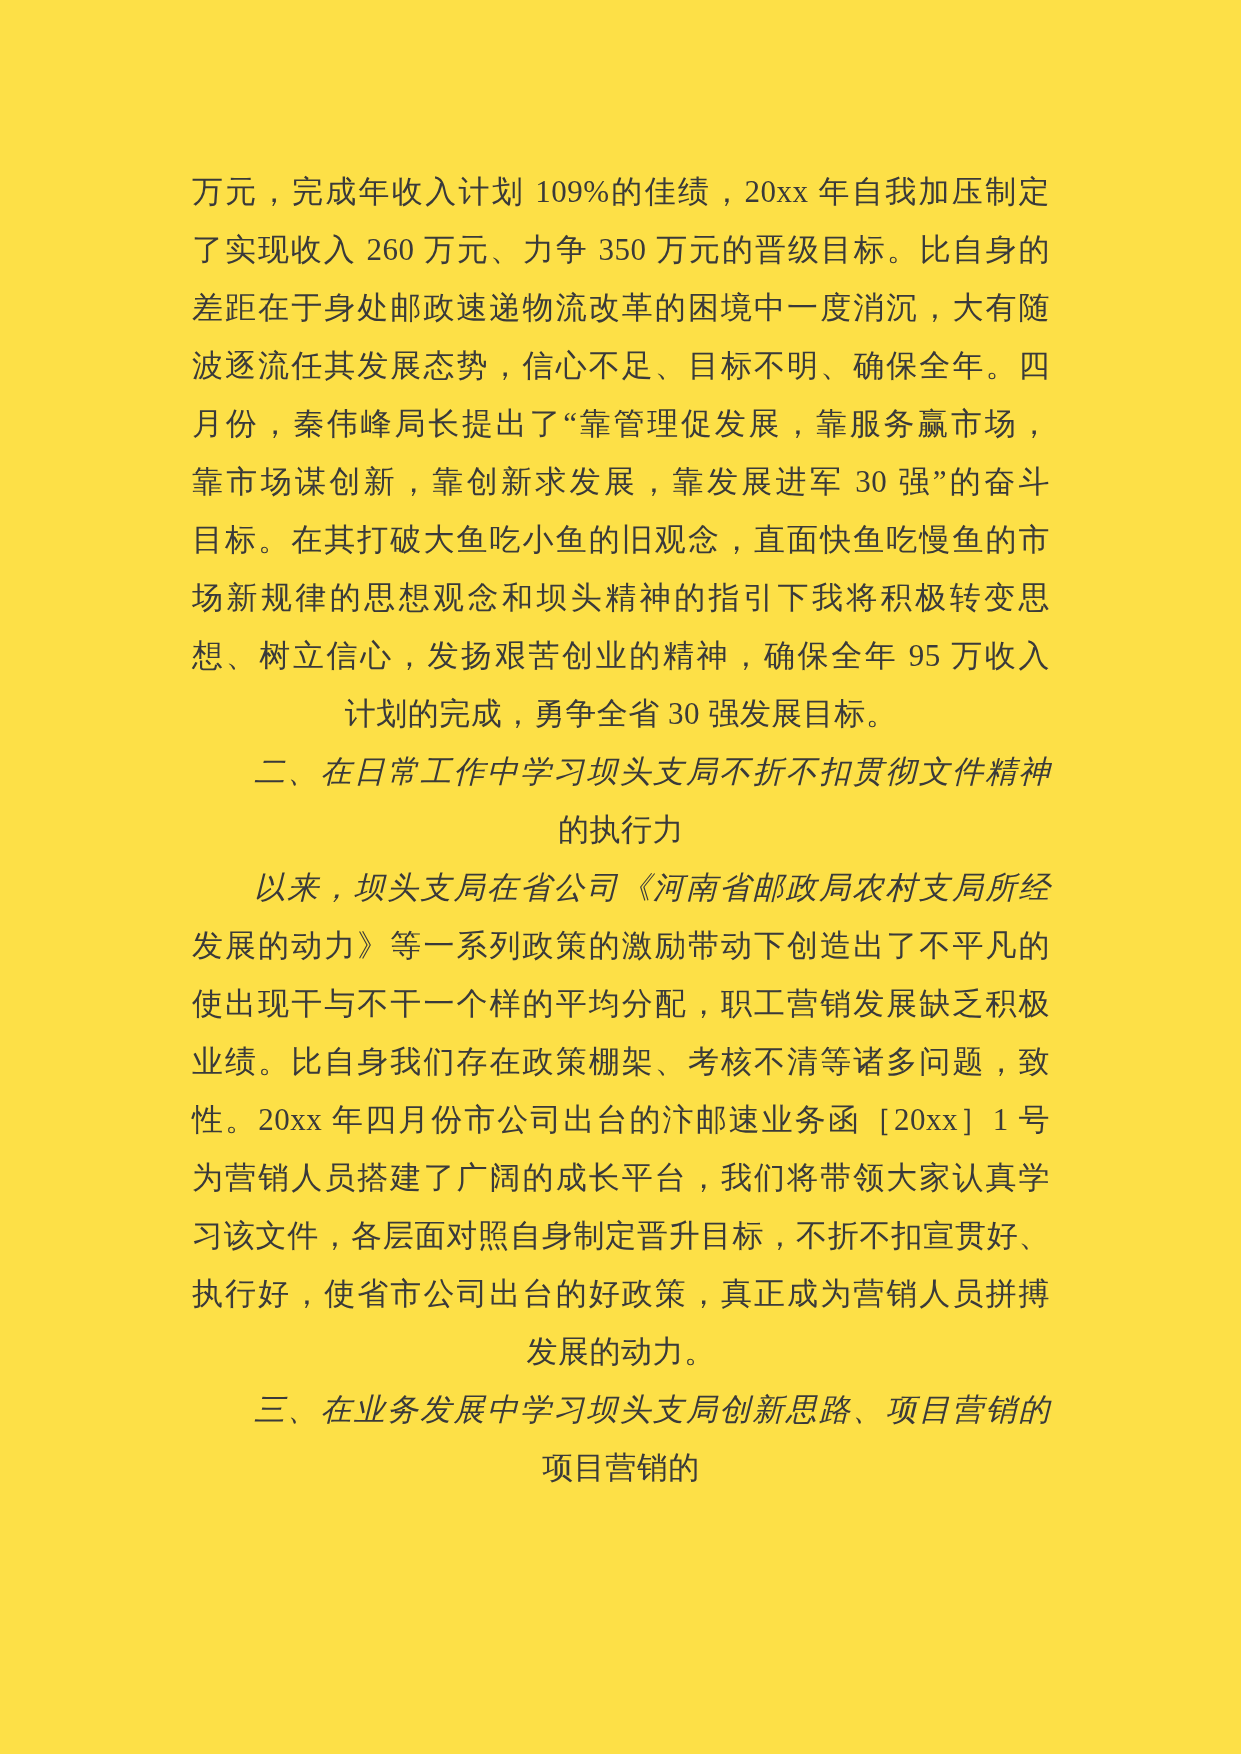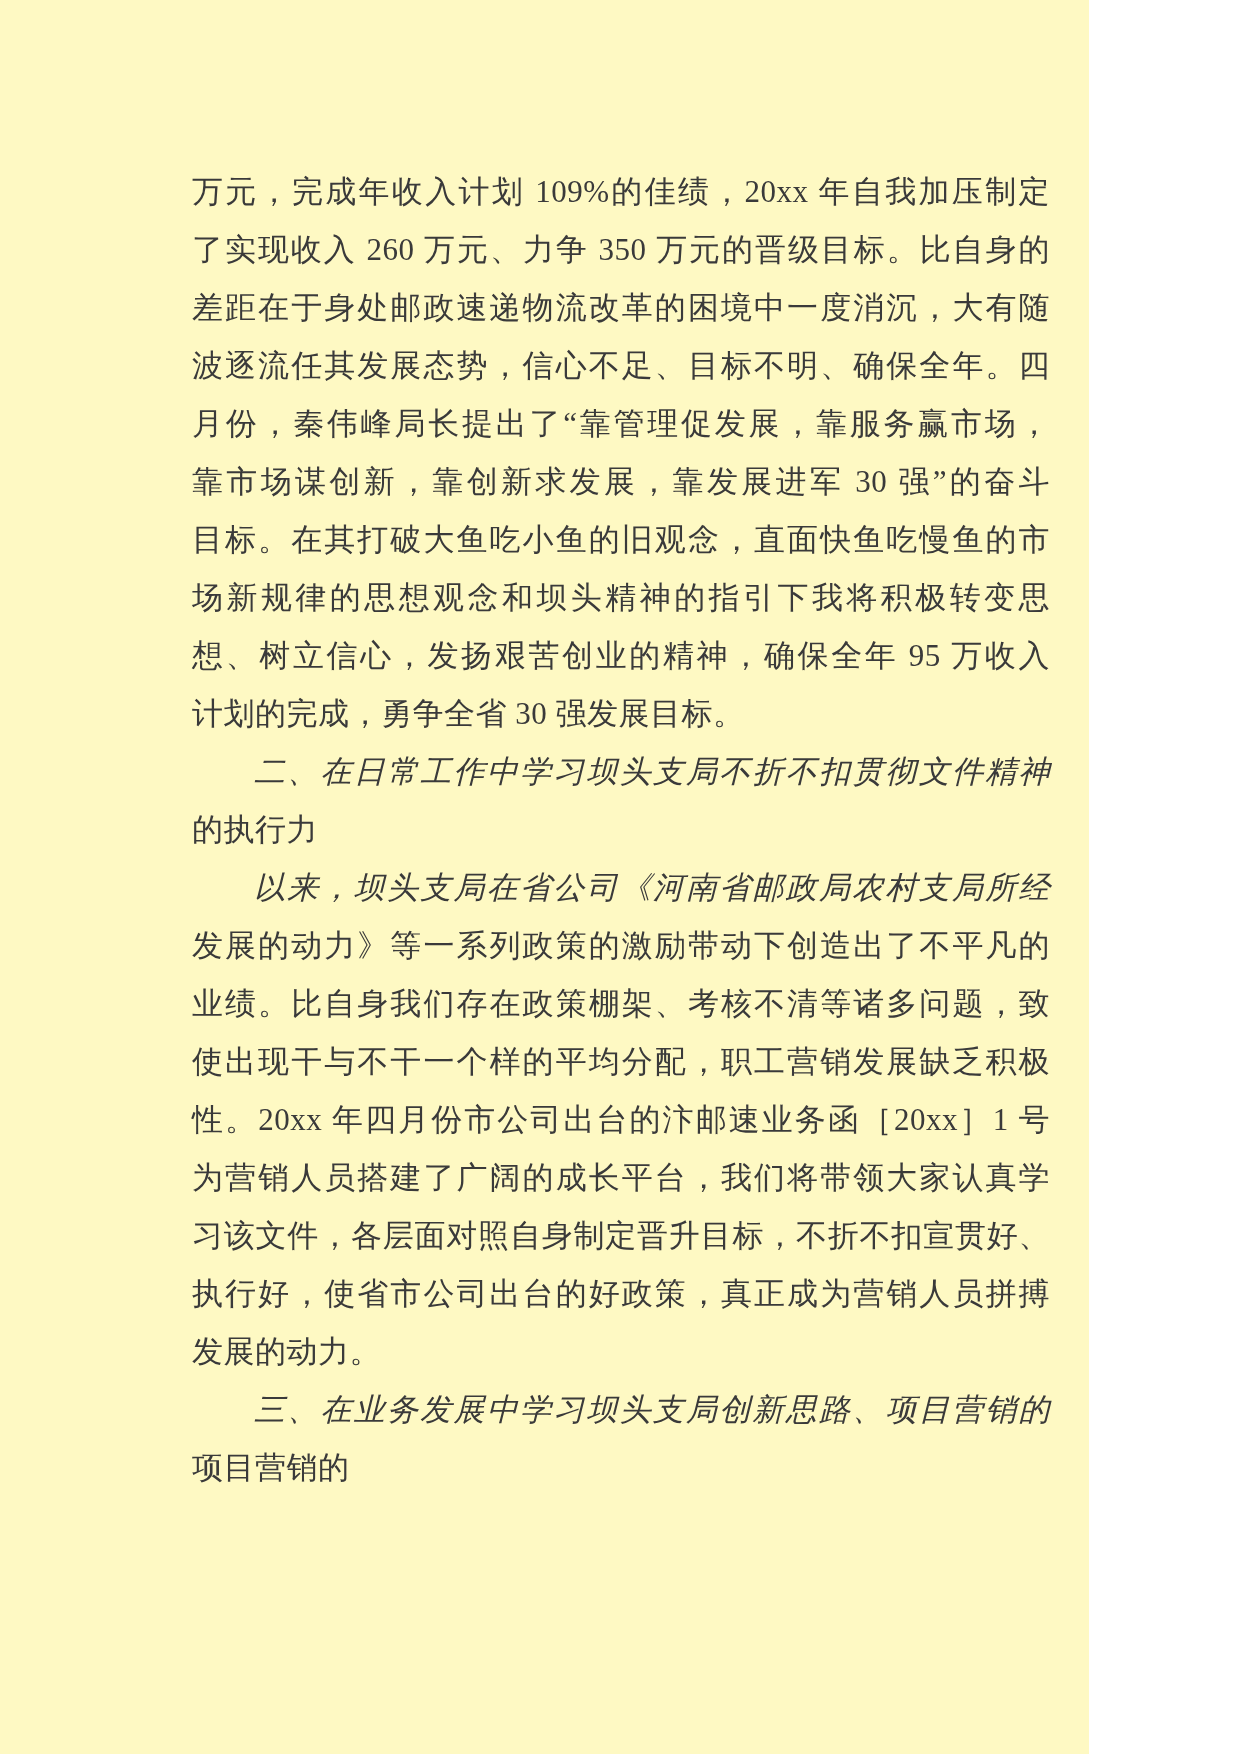--- a/index.html
+++ b/index.html
@@ -10,38 +10,38 @@
     width: 1241px;
     height: 1754px;
     background: #ffffff;
     position: relative;
     font-family: "Liberation Serif", "DejaVu Serif", serif;
   }
   .doc-page {
     position: absolute;
     left: 0;
     top: 0;
-    width: 1089px;
+    width: 1241px;
     height: 1754px;
-    background: #fef9c3;
+    background: #fde047;
     overflow: hidden;
   }
   .text-block {
     position: absolute;
     left: 192px;
     top: 163px;
     width: 858px;
   }
   .text-line {
     height: 58px;
     line-height: 58px;
     font-size: 31px;
     color: #3a3a3a;
     letter-spacing: 0.5px;
-    text-align: left;
+    text-align: center;
     white-space: nowrap;
   }
   .text-line.justify {
     white-space: normal;
     text-align: justify;
     text-align-last: justify;
   }
   .text-line.indent {
     text-indent: 62px;
     font-style: italic;
@@ -59,22 +59,22 @@
       <div class="text-line justify">月份，秦伟峰局长提出了“靠管理促发展，靠服务赢市场，</div>
       <div class="text-line justify">靠市场谋创新，靠创新求发展，靠发展进军 30 强”的奋斗</div>
       <div class="text-line justify">目标。在其打破大鱼吃小鱼的旧观念，直面快鱼吃慢鱼的市</div>
       <div class="text-line justify">场新规律的思想观念和坝头精神的指引下我将积极转变思</div>
       <div class="text-line justify">想、树立信心，发扬艰苦创业的精神，确保全年 95 万收入</div>
       <div class="text-line">计划的完成，勇争全省 30 强发展目标。</div>
       <div class="text-line justify indent">二、在日常工作中学习坝头支局不折不扣贯彻文件精神</div>
       <div class="text-line">的执行力</div>
       <div class="text-line justify indent">以来，坝头支局在省公司《河南省邮政局农村支局所经</div>
       <div class="text-line justify">发展的动力》等一系列政策的激励带动下创造出了不平凡的</div>
+      <div class="text-line justify">使出现干与不干一个样的平均分配，职工营销发展缺乏积极</div>
       <div class="text-line justify">业绩。比自身我们存在政策棚架、考核不清等诸多问题，致</div>
-      <div class="text-line justify">使出现干与不干一个样的平均分配，职工营销发展缺乏积极</div>
       <div class="text-line justify">性。20xx 年四月份市公司出台的汴邮速业务函［20xx］1 号</div>
       <div class="text-line justify">为营销人员搭建了广阔的成长平台，我们将带领大家认真学</div>
       <div class="text-line justify">习该文件，各层面对照自身制定晋升目标，不折不扣宣贯好、</div>
       <div class="text-line justify">执行好，使省市公司出台的好政策，真正成为营销人员拼搏</div>
       <div class="text-line">发展的动力。</div>
       <div class="text-line justify indent">三、在业务发展中学习坝头支局创新思路、项目营销的</div>
       <div class="text-line">项目营销的</div>
     </div>
 </div>
 

